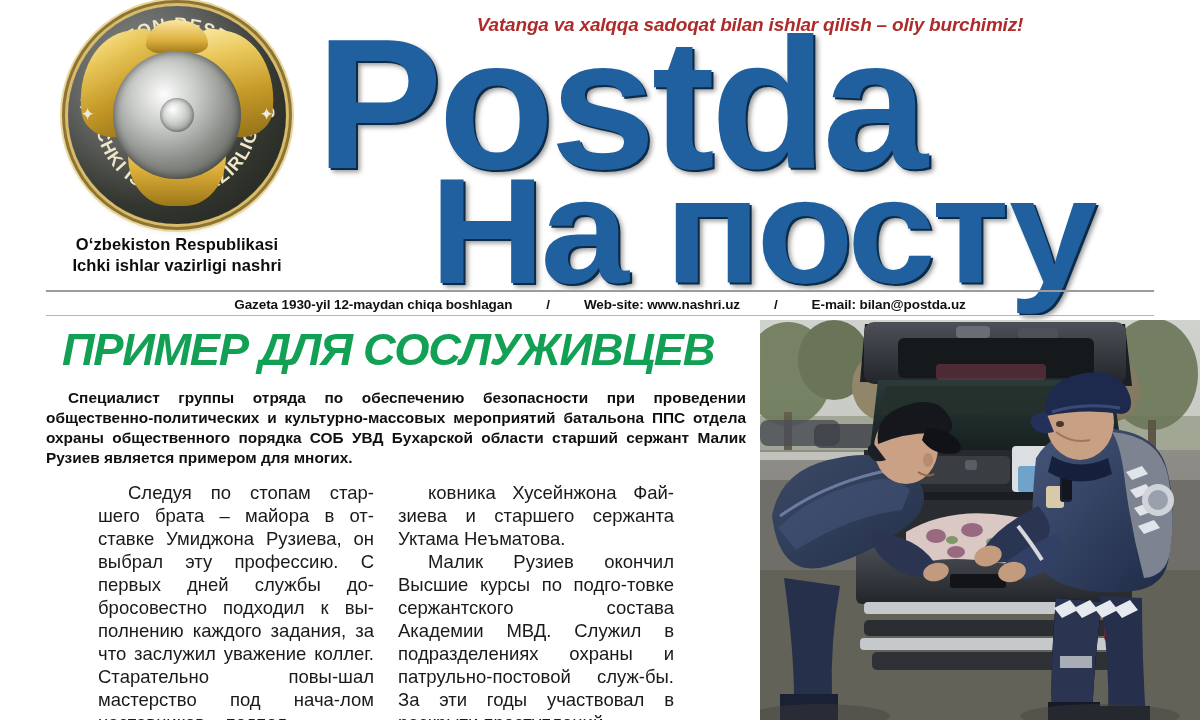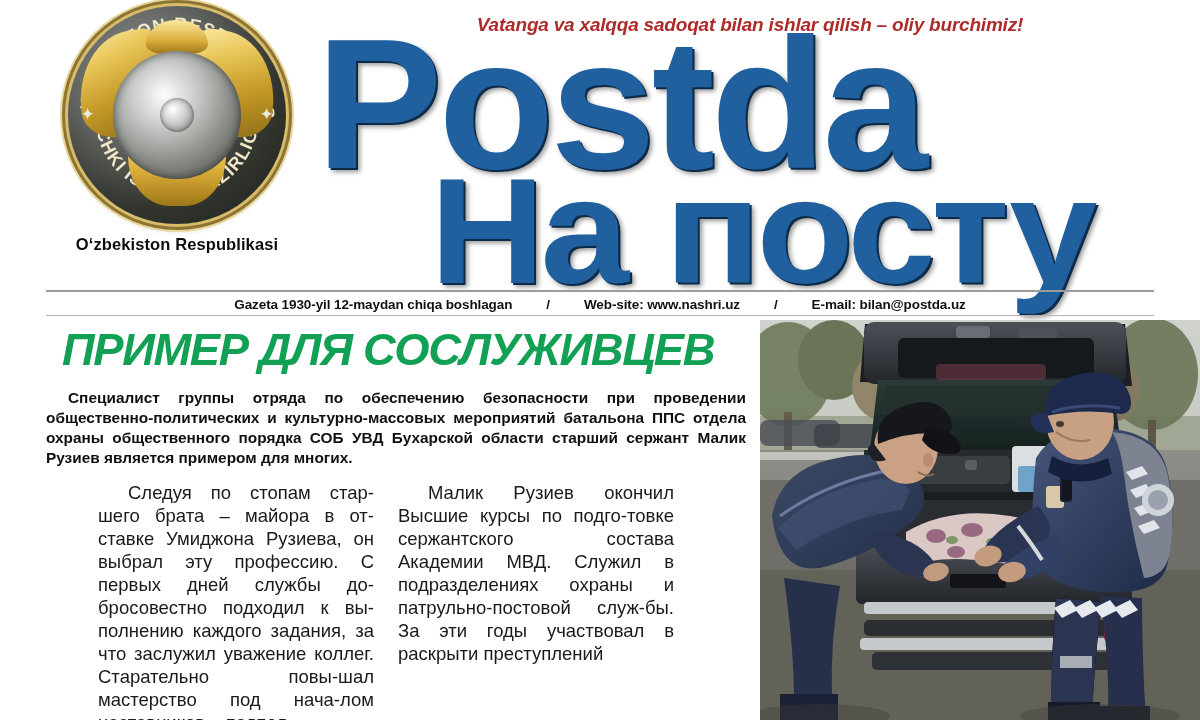--- a/index.html
+++ b/index.html
@@ -307,20 +307,21 @@
       <div class="emblem-wing left"></div>
       <div class="emblem-wing right"></div>
       <div class="emblem-head"></div>
       <div class="emblem-tail"></div>
       <div class="emblem-core"></div>
       <div class="emblem-star left">✦</div>
       <div class="emblem-star right">✦</div>
     </div>
     <div class="emblem-caption">
       <div>O‘zbekiston Respublikasi</div>
+      <div>Ichki ishlar vazirligi nashri</div>
     </div>
   </div>
 
   <div class="slogan">Vatanga va xalqqa sadoqat bilan ishlar qilish – oliy burchimiz!</div>
 
   <div class="title-wrap">
     <div class="title-line one">Postda</div>
     <div class="title-line two">На посту</div>
   </div>
 
@@ -340,20 +341,21 @@
   <div class="article-left">
     <div class="headline">ПРИМЕР ДЛЯ СОСЛУЖИВЦЕВ</div>
 
     <div class="lead">Специалист группы отряда по обеспечению безопасности при проведении общественно-политических и культурно-массовых мероприятий батальона ППС отдела охраны общественного порядка СОБ УВД Бухарской области старший сержант Малик Рузиев является примером для многих.</div>
 
     <div class="cols">
       <div class="col left-col">
         <p>Следуя по стопам стар-шего брата – майора в от-ставке Умиджона Рузиева, он выбрал эту профессию. С первых дней службы до-бросовестно подходил к вы-полнению каждого задания, за что заслужил уважение коллег. Старательно повы-шал мастерство под нача-лом наставников – подпол-</p>
       </div>
       <div class="col right-col">
+        <p>ковника Хусейнжона Фай-зиева и старшего сержанта Уктама Неъматова.</p>
         <p>Малик Рузиев окончил Высшие курсы по подго-товке сержантского состава Академии МВД. Служил в подразделениях охраны и патрульно-постовой служ-бы. За эти годы участвовал в раскрыти преступлений</p>
       </div>
     </div>
   </div>
 
   <div class="photo">
     <svg viewBox="0 0 440 400" xmlns="http://www.w3.org/2000/svg">
       <defs>
         <linearGradient id="sky" x1="0" y1="0" x2="0" y2="1">
           <stop offset="0%" stop-color="#cfd2cd"></stop>

